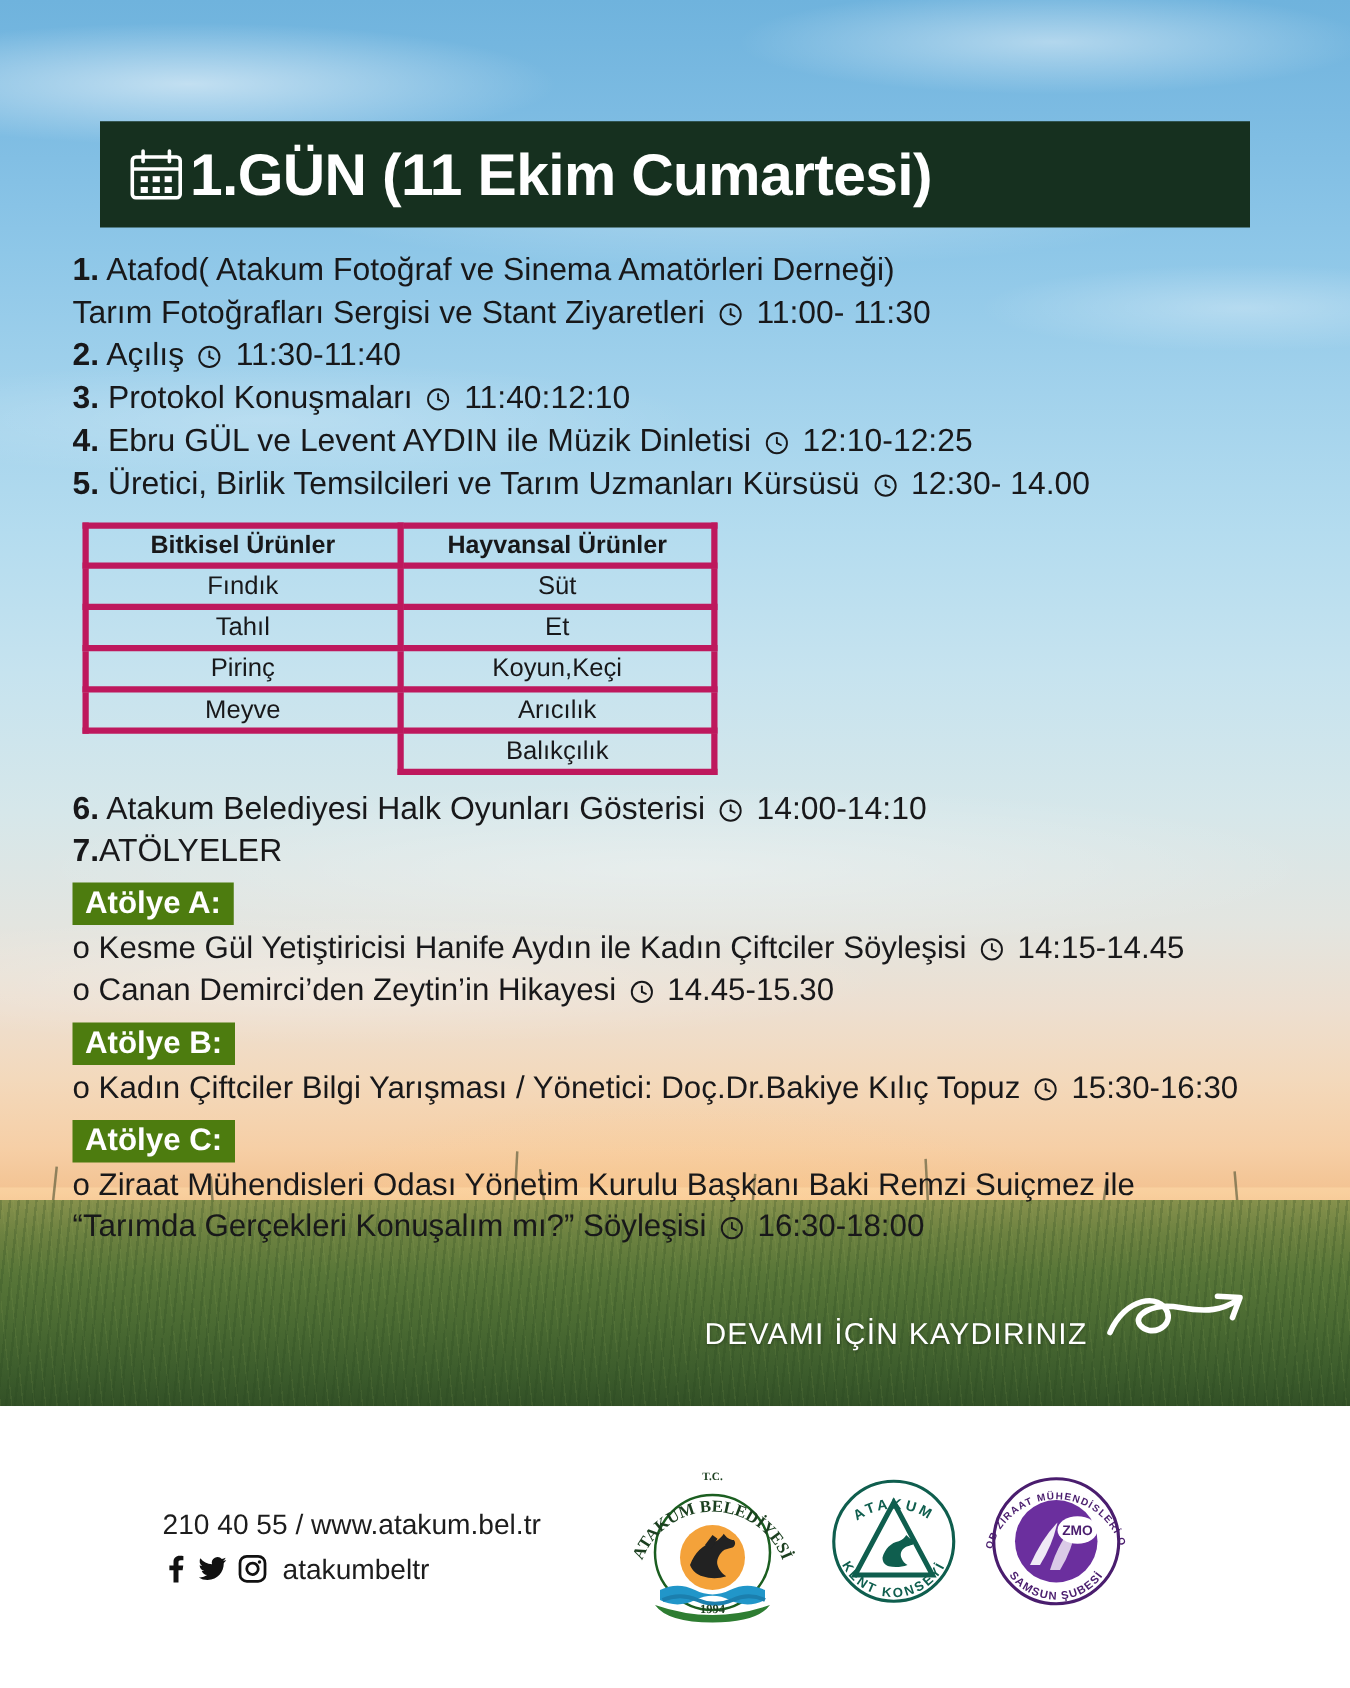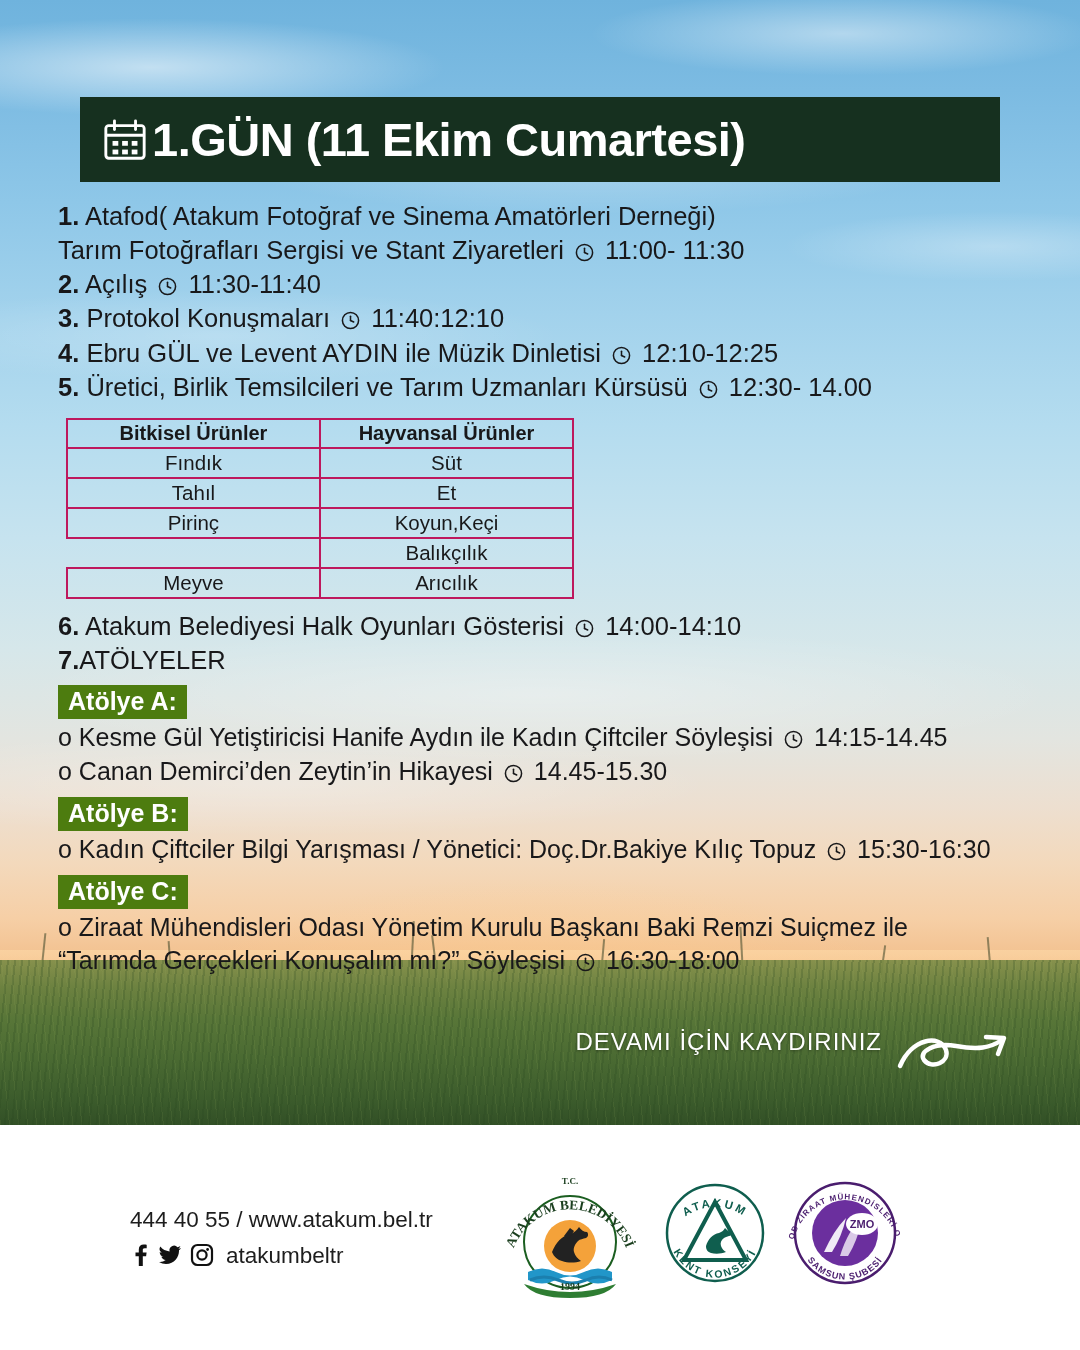--- a/index.html
+++ b/index.html
@@ -175,21 +175,21 @@
   .tbl-wrap {
     margin: 14px 0 10px 8px;
     width: 508px;
   }
   table.products {
     border-collapse: collapse;
     width: 508px;
     table-layout: fixed;
   }
   table.products th, table.products td {
-    border: 2px solid #be185d;
+    border: 5px solid #be185d;
     text-align: center;
     font-size: 20.5px;
     padding: 2px 4px;
     color: #18181a;
     height: 22px;
   }
   table.products th {
     font-weight: bold;
     font-size: 20px;
   }
@@ -208,24 +208,24 @@
   .sub-line {
     font-size: 25px;
     line-height: 1.35;
     color: #18181a;
     white-space: nowrap;
   }
 
   
   .swipe {
     position: absolute;
-    right: 68px;
+    right: 80px;
     bottom: 268px;
     display: flex;
-    align-items: flex-start;
+    align-items: flex-end;
     gap: 12px;
   }
   .swipe-text {
     color: #ffffff;
     font-size: 24px;
     letter-spacing: 1px;
     font-weight: 500;
     text-shadow: 0 1px 3px rgba(0,0,0,.35);
   }
 
@@ -389,26 +389,26 @@
           </tr>
           <tr>
             <td>Tahıl</td>
             <td>Et</td>
           </tr>
           <tr>
             <td>Pirinç</td>
             <td>Koyun,Keçi</td>
           </tr>
           <tr>
+            <td>Meyve</td>
+            <td>Arıcılık</td>
+          </tr>
+          <tr>
             <td class="cellblank"></td>
             <td>Balıkçılık</td>
-          </tr>
-          <tr>
-            <td>Meyve</td>
-            <td>Arıcılık</td>
           </tr>
         </tbody>
       </table>
     </div>
 
     
     <div class="line">
       <span class="num">6.</span>
       <span>Atakum Belediyesi Halk Oyunları Gösterisi</span>
       <svg class="clock" viewBox="0 0 20 20">
@@ -480,21 +480,21 @@
   <div class="swipe">
     <span class="swipe-text">DEVAMI İÇİN KAYDIRINIZ</span>
     <svg width="118" height="54" viewBox="0 0 118 54">
       <path d="M6 38 C 18 10, 46 6, 52 22 C 56 34, 38 42, 30 32 C 24 24, 40 14, 62 18 C 84 22, 96 20, 108 12" fill="none" stroke="#ffffff" stroke-width="4.5" stroke-linecap="round"></path>
       <path d="M92 9 L110 10 L104 26" fill="none" stroke="#ffffff" stroke-width="4.5" stroke-linecap="round" stroke-linejoin="round"></path>
     </svg>
   </div>
 
   <div class="footer">
     <div class="footer-contact">
-      <div class="phone">444 40 55 / www.atakum.bel.tr</div>
+      <div class="phone">210 40 55 / www.atakum.bel.tr</div>
       <div class="social-row">
         <svg width="20" height="24" viewBox="0 0 20 24">
           <path d="M12.8 23V13.2h3.3l.5-3.8h-3.8V7c0-1.1.3-1.8 1.9-1.8h2V1.8C16.3 1.7 15.1 1.6 13.7 1.6c-2.9 0-4.9 1.8-4.9 5V9.4H5.5v3.8h3.3V23z" fill="#111"></path>
         </svg>
         <svg width="24" height="24" viewBox="0 0 24 24">
           <path d="M23 4.9c-.8.4-1.7.6-2.6.8 1-.6 1.7-1.5 2-2.6-.9.5-1.9.9-2.9 1.1a4.6 4.6 0 0 0-7.9 4.2C7.8 8.2 4.5 6.4 2.3 3.6a4.6 4.6 0 0 0 1.4 6.1c-.7 0-1.4-.2-2-.6v.1c0 2.2 1.6 4.1 3.7 4.5-.7.2-1.4.2-2 .1.6 1.8 2.3 3.1 4.3 3.2A9.2 9.2 0 0 1 1 18.9a13 13 0 0 0 7 2c8.4 0 13-7 13-13v-.6c.9-.7 1.6-1.5 2-2.4z" fill="#111"></path>
         </svg>
         <svg width="24" height="24" viewBox="0 0 24 24">
           <rect x="2" y="2" width="20" height="20" rx="5.5" fill="none" stroke="#111" stroke-width="2.2"></rect>
           <circle cx="12" cy="12" r="4.6" fill="none" stroke="#111" stroke-width="2.2"></circle>

